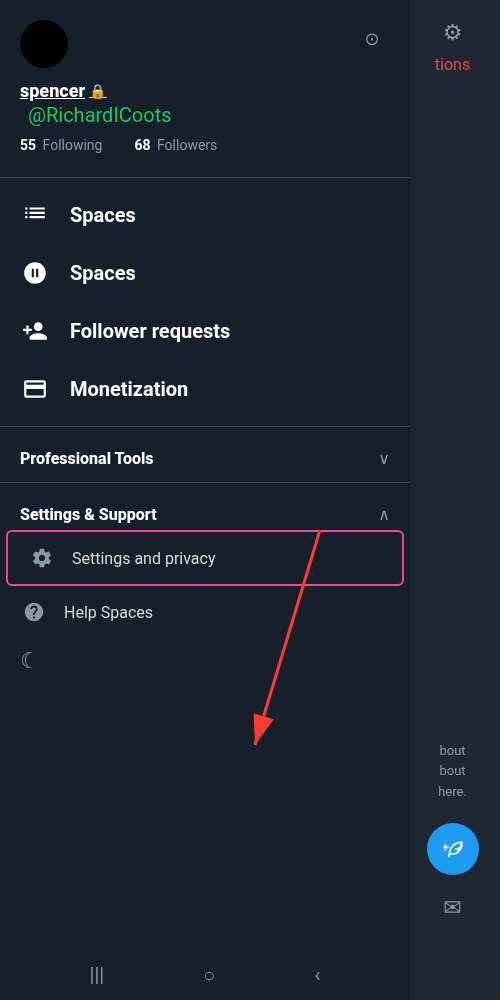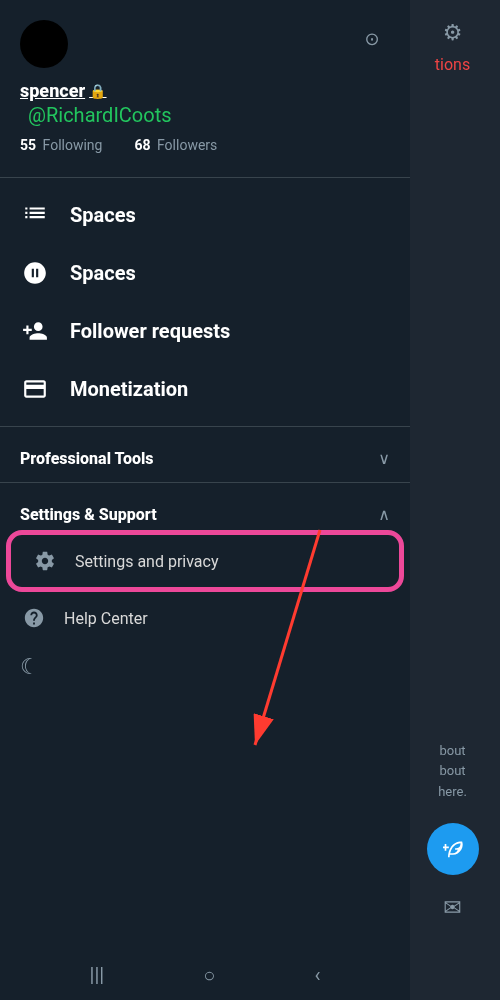--- a/index.html
+++ b/index.html
@@ -227,22 +227,22 @@
       flex-shrink: 0;
     }
 
     .sub-label {
       font-size: 16px;
       color: #d9d9d9;
     }
 
     
     .highlighted-item {
-      border: 5px solid #ec4899;
-      border-radius: 16px;
+      border: 2px solid #ec4899;
+      border-radius: 6px;
       margin: 0 6px;
     }
 
     
     .bottom-icon-row {
       padding: 10px 20px 20px 20px;
     }
 
     .moon-icon {
       font-size: 22px;
@@ -388,21 +388,21 @@
         <span class="sub-label">Settings and privacy</span>
       </div>
     </div>
 
     <div class="sub-item">
       <div class="sub-icon">
         <svg width="22" height="22" viewBox="0 0 24 24" fill="#8899a6">
           <path d="M12 2C6.48 2 2 6.48 2 12s4.48 10 10 10 10-4.48 10-10S17.52 2 12 2zm1 17h-2v-2h2v2zm2.07-7.75l-.9.92C13.45 12.9 13 13.5 13 15h-2v-.5c0-1.1.45-2.1 1.17-2.83l1.24-1.26c.37-.36.59-.86.59-1.41 0-1.1-.9-2-2-2s-2 .9-2 2H8c0-2.21 1.79-4 4-4s4 1.79 4 4c0 .88-.36 1.68-.93 2.25z"></path>
         </svg>
       </div>
-      <span class="sub-label">Help Center</span>
+      <span class="sub-label">Help Spaces</span>
     </div>
 
     <div class="bottom-icon-row">
       <span class="moon-icon">☾</span>
     </div>
 
   </div>
 
   <div class="android-nav">
     <span class="nav-bar-icon">|||</span>

